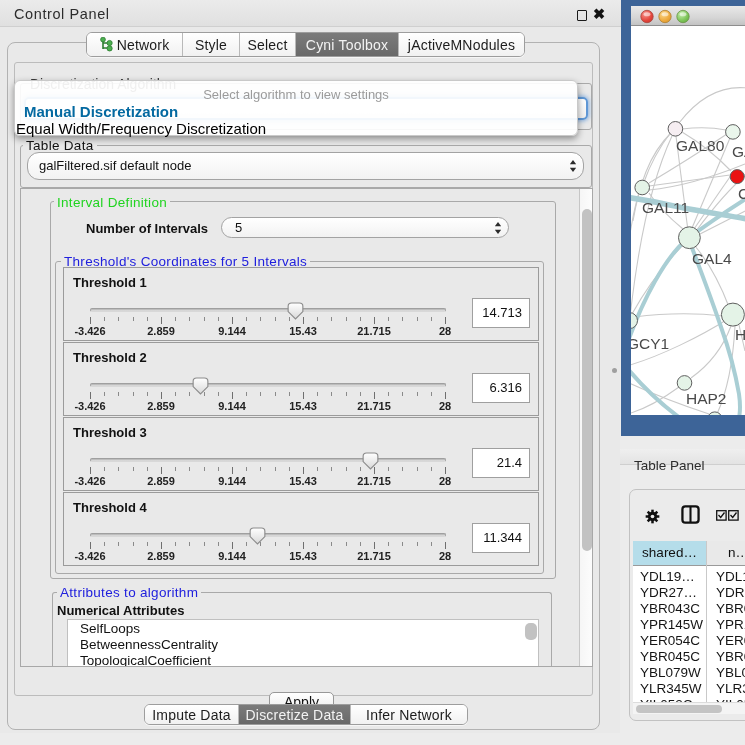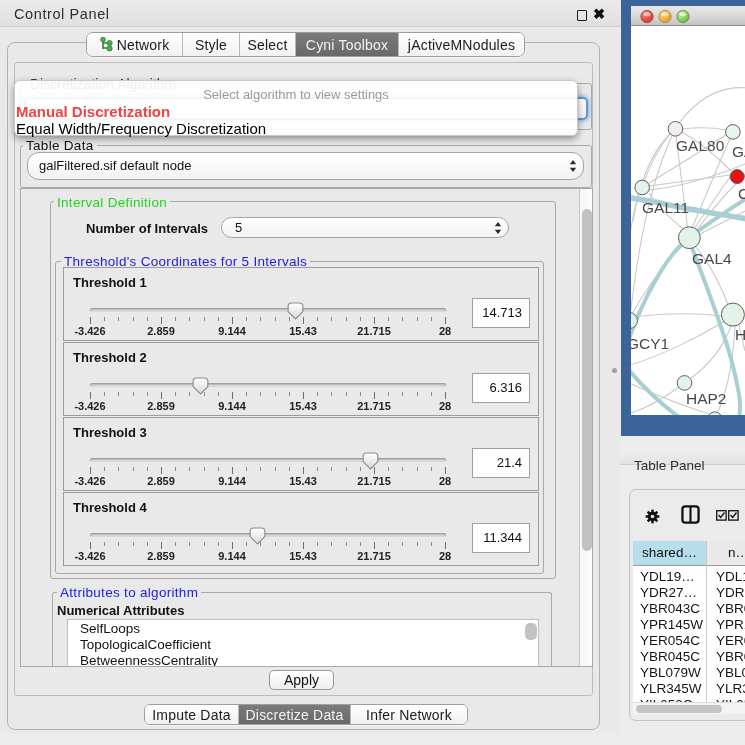--- a/index.html
+++ b/index.html
@@ -15,21 +15,21 @@
 
 #container { left:7px; top:42px; width:593px; height:688px; border:1px solid #b2b2b2; border-radius:8px; background:#e9e9e9; }
 #innerpanel { left:14px; top:62px; width:579px; height:634px; border:1px solid #bcbcbc; border-radius:3px; }
 
 
 .seg { display:flex; border:1px solid #9d9d9d; border-radius:6px; background:#fdfdfd; overflow:hidden; box-shadow:0 1px 0 rgba(255,255,255,.6); }
 .seg .s { font-size:14px; letter-spacing:0.2px; color:#1c1c1c; display:flex; align-items:center; justify-content:center; border-right:1px solid #b9b9b9; background:linear-gradient(#ffffff,#f1f1f1); white-space:nowrap; }
 .seg .s:last-child { border-right:none; }
 .seg .sel { background:linear-gradient(#7b7b7b,#696969); color:#f3f3f3; }
 
-#toptabs { left:86px; top:32px; width:439px; height:25px;border-radius:7px; }
+#toptabs { left:86px; top:32px; width:439px; height:25px; }
 #bottabs { left:144px; top:704px; width:324px; height:21px; }
 
 
 .group { border:1px solid #a9a9a9; border-radius:3px; }
 .gtitle { position:absolute; font-size:13.5px; letter-spacing:0.3px; background:#e9e9e9; padding:0 3px; }
 
 
 .combo { background:linear-gradient(#ffffff,#f2f2f2); border:1px solid #a3a3a3; border-radius:12px; font-size:13px; color:#111; }
 .updown { position:absolute; right:6px; top:50%; transform:translateY(-50%); width:8px; height:13px; }
 
@@ -46,28 +46,28 @@
 .tpanel .major { position:absolute; left:26px; top:49px; width:357px; height:7px; background:repeating-linear-gradient(90deg,#6f6f6f 0 1px,transparent 1px 71px); }
 .tpanel .lbl { position:absolute; top:57px; font-size:11px; font-weight:bold; color:#222; transform:translateX(-50%); }
 .tpanel .thumb { position:absolute; top:33.5px; width:17px; height:18px; }
 .tpanel .val { position:absolute; left:408px; top:30px; width:58px; height:30px; background:#fff; border:1px solid #9f9f9f; font-size:13px; color:#111; text-align:right; line-height:28px; padding-right:7px; }
 
 
 #attrlist { left:46px; top:430px; width:472px; height:49px; background:#fff; border:1px solid #c0c0c0; border-bottom:none; font-size:13px; color:#111; overflow:hidden; }
 #attrlist div { padding-left:12px; height:16.5px; line-height:16.5px; font-size:13.5px; }
 #listsb { position:absolute; right:1px; top:3px; width:11px; height:52px; background:#c2c2c2; border-radius:5px; }
 
-#applybtn { left:269px; top:670px; width:65px; height:20px; background:linear-gradient(#ffffff,#ededed); border:1px solid #989898; border-radius:5px; font-size:14px; color:#111; text-align:center; line-height:18px; }
+#applybtn { left:269px; top:692px; width:65px; height:20px; background:linear-gradient(#ffffff,#ededed); border:1px solid #989898; border-radius:5px; font-size:14px; color:#111; text-align:center; line-height:18px; }
 
 
 #ghost-title { left:30px; top:76px; font-size:14px; color:#3a3a3a; }
 #ghost-combo { left:24px; top:97px; width:564px; height:23px; border:2px solid #5f97d5; border-radius:5px; box-shadow:0 0 4px 1px rgba(90,150,220,.7); background:linear-gradient(#fff,#f0f0f0); }
 #popup { left:14px; top:80px; width:564px; height:56px; background:rgba(255,255,255,.92); border:1px solid #c9c9c9; border-radius:6px; box-shadow:0 3px 7px rgba(0,0,0,.4); }
 #popup .i1 { position:absolute; left:0; right:0; top:6px; text-align:center; color:#9b9b9b; font-size:13px; }
-#popup .i2 { position:absolute; left:1px; top:22px; font-size:15px; font-weight:bold; color:#ef4444; }
+#popup .i2 { position:absolute; left:1px; top:22px; font-size:15px; font-weight:bold; color:#0369a1;padding-left:8px; }
 #popup .i3 { position:absolute; left:1px; top:39px; font-size:15px; color:#000; }
 
 
 #netwin { left:621px; top:0; width:124px; height:436px; background:#3d6498; }
 #nettitle { left:10px; top:6px; width:114px; height:20px; background:linear-gradient(#e9e9e9 0%,#d6d6d6 60%,#c3c3c3 100%); border-bottom:1px solid #8e8e8e; }
 #netcanvas { left:10px; top:26px; width:114px; height:389px; background:#ffffff; overflow:hidden; }
 
 #tpbar { left:620px; top:449px; width:125px; height:16px; background:linear-gradient(#efefef,#e3e3e3); border-bottom:1px solid #cfcfcf; }
 #tpbar .t { position:absolute; left:14px; top:9px; font-size:13.5px; color:#2c2c2c; }
 #tablearea { left:620px; top:482px; width:125px; height:263px; background:#ececec; }
@@ -182,22 +182,22 @@
           <path d="M1 4 Q1 1 4 1 H11 Q14 1 14 4 V9 L7.5 16 L1 9 Z" fill="url(#tg1)" stroke="#8b8b8b" stroke-width="1"></path>
         </svg>
       <div class="val">11.344</div>
     </div>
 
     <div class="abs group" style="left:31px; top:403px; width:500px; height:76px; border-bottom:none;"></div>
     <div class="abs gtitle" style="left:36px; top:396px; color:#2020dd;">Attributes to algorithm</div>
     <div class="abs" style="left:36px; top:414px; font-size:13px; font-weight:bold; color:#111;">Numerical Attributes</div>
     <div class="abs" id="attrlist">
       <div style="padding-top:1px;">SelfLoops</div>
+      <div>BetweennessCentrality</div>
       <div>TopologicalCoefficient</div>
-      <div>BetweennessCentrality</div>
       <div id="listsb"></div>
     </div>
     <div class="abs" id="vsb">
         <div class="abs" id="vsbthumb"></div>
       </div>
   </div>
 
   <div class="abs" id="applybtn">Apply</div>
 
   <div class="abs group" style="left:20px; top:83px; width:572px; height:47px;"></div>

